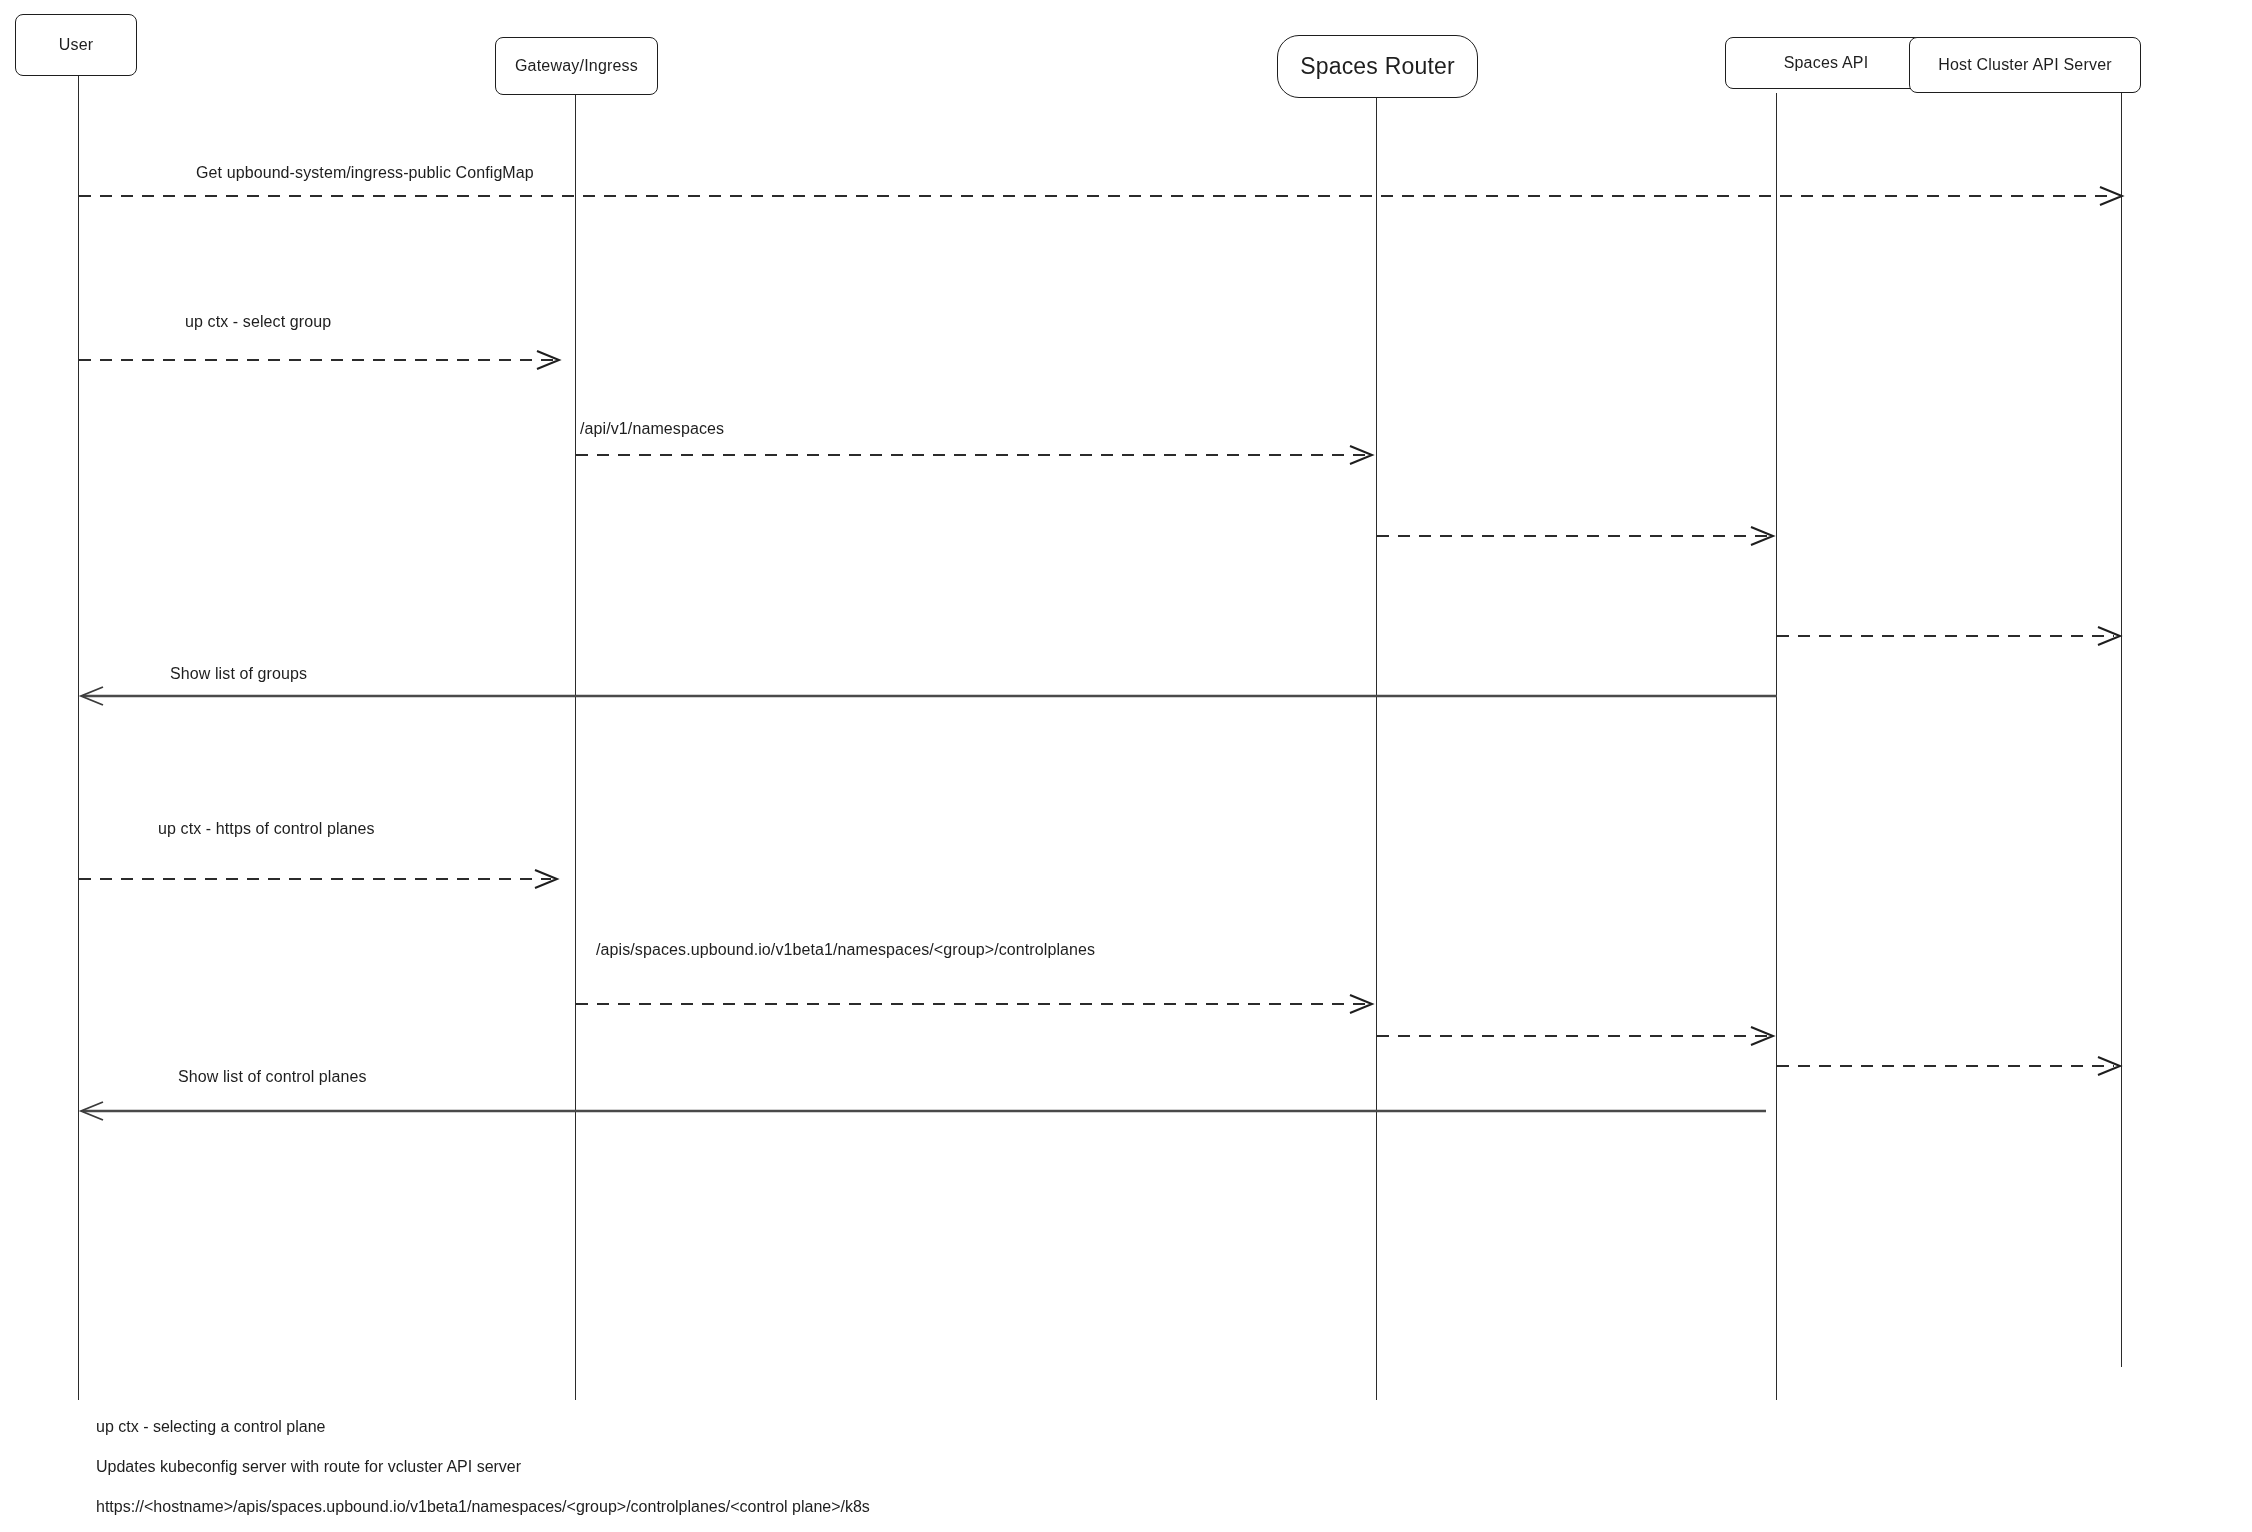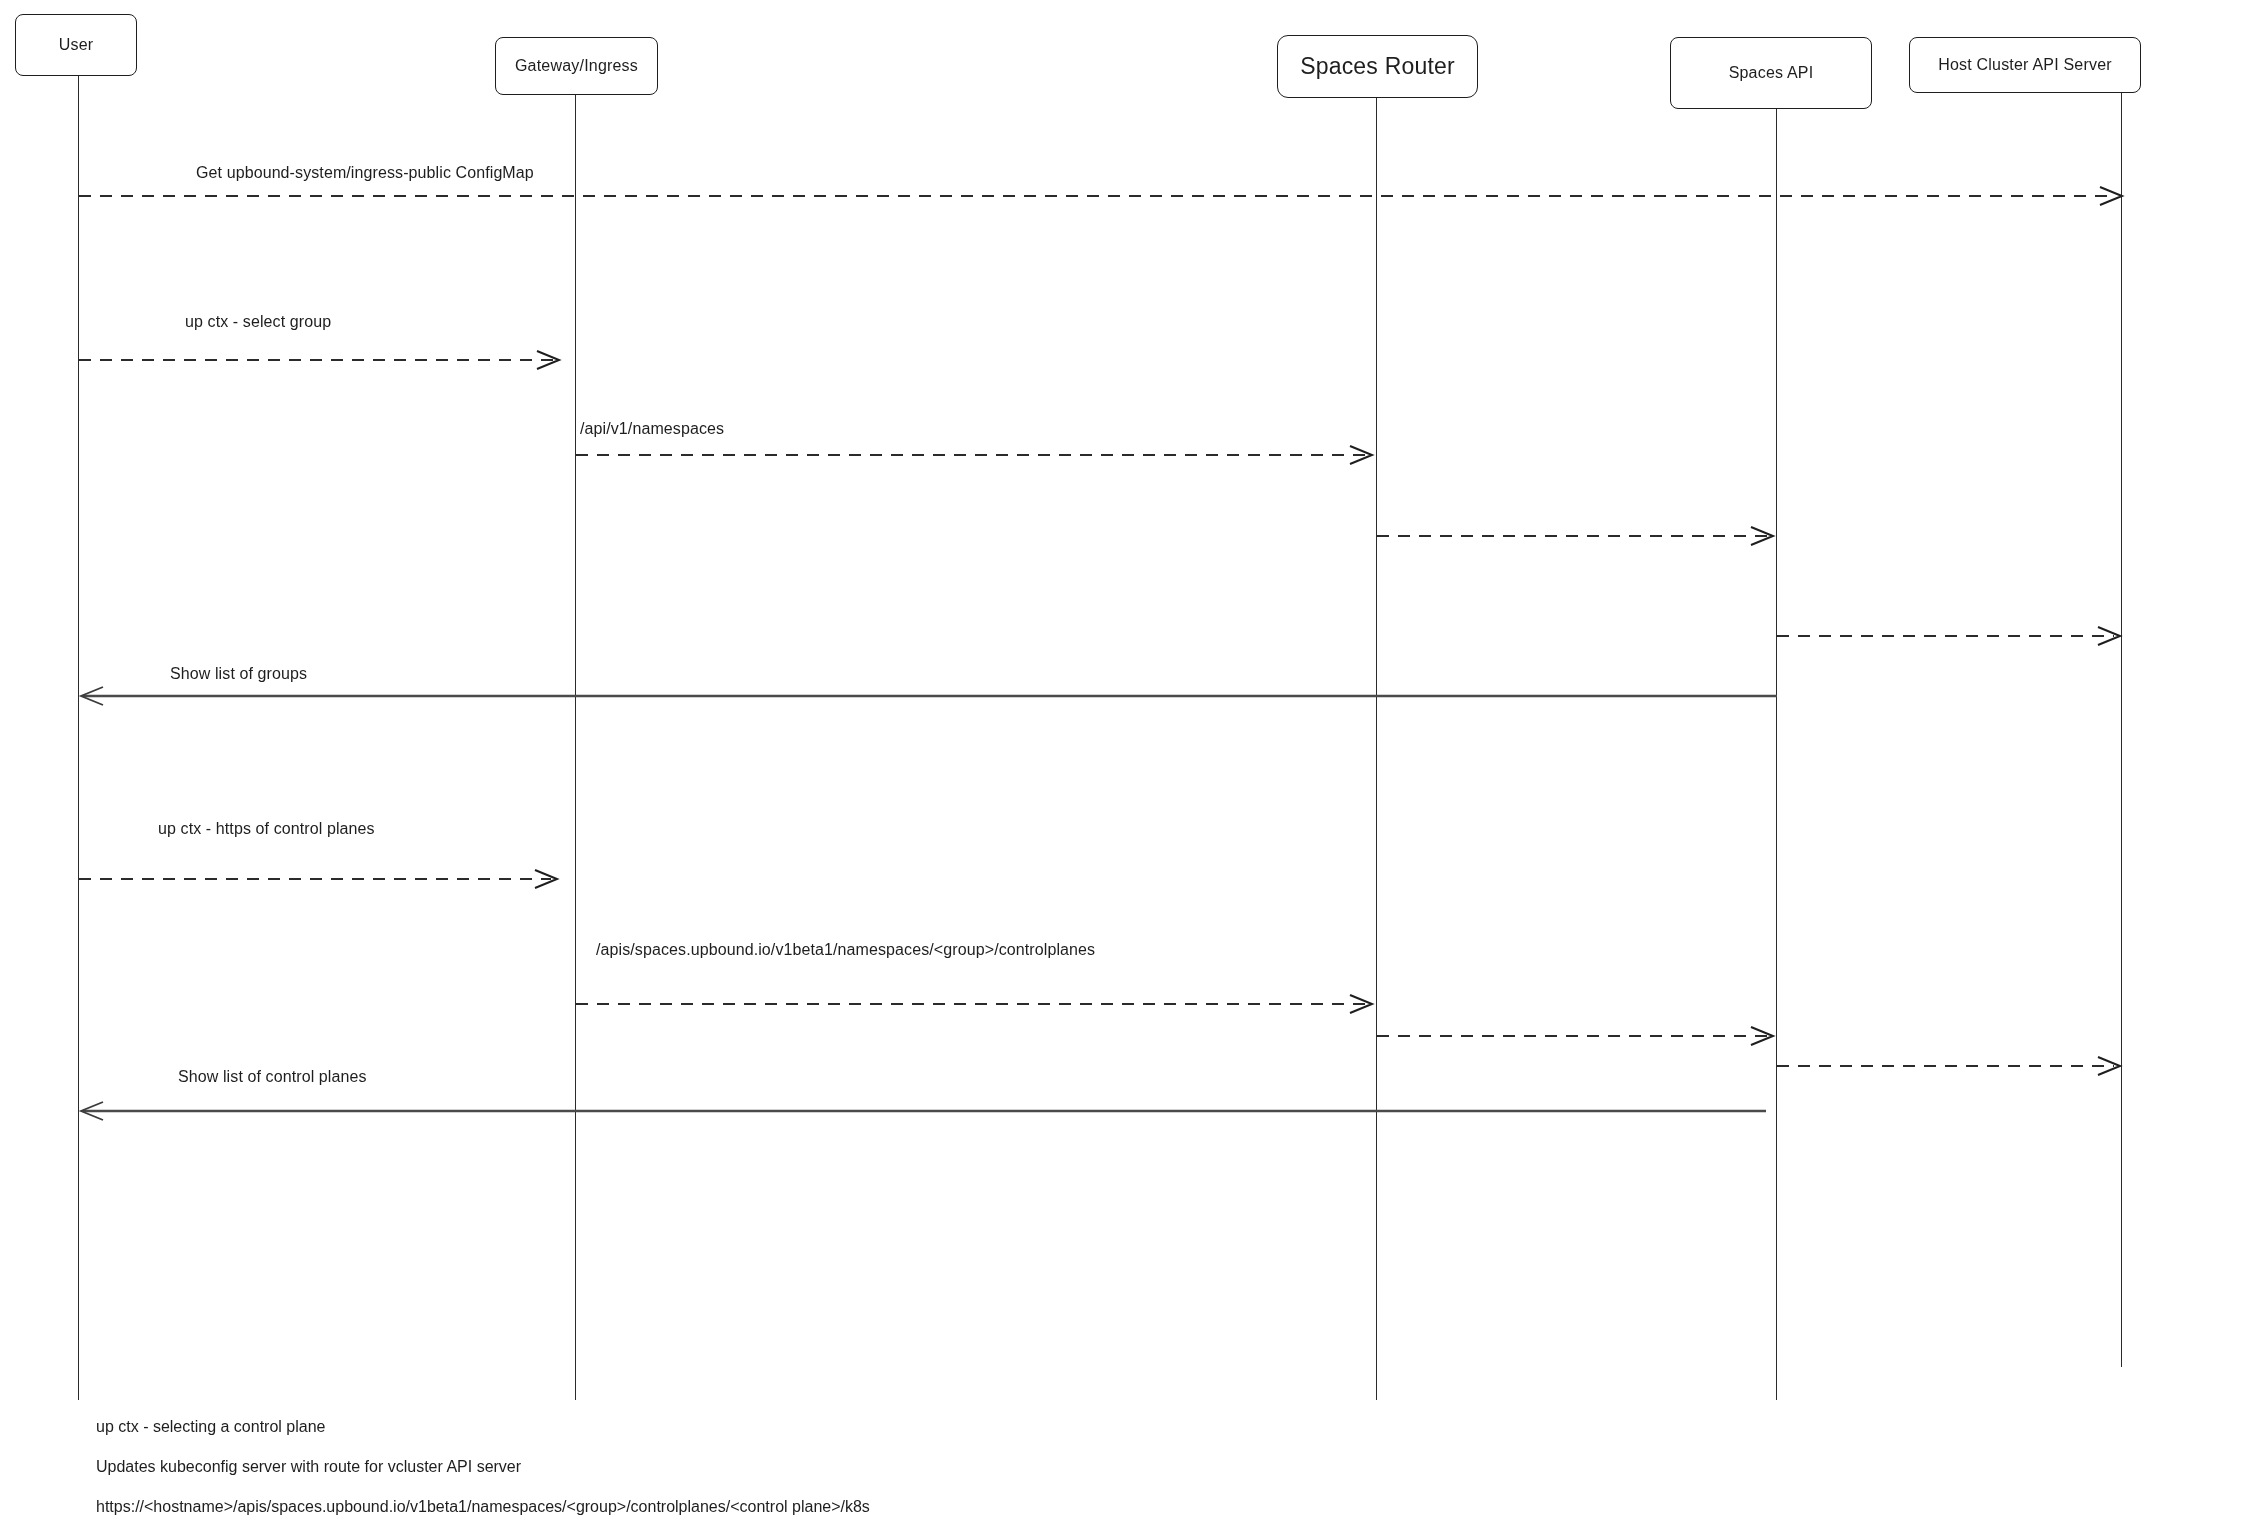--- a/index.html
+++ b/index.html
@@ -26,21 +26,21 @@
     border-radius: 8px;
     background: #ffffff;
     display: flex;
     align-items: center;
     justify-content: center;
     font-size: 16px;
     letter-spacing: 0.2px;
     box-sizing: border-box;
     z-index: 3;
   }
-  .actor-box.big { font-size: 23px; border-radius: 11px; }
+  .actor-box.big { font-size: 23px; border-radius: 22px; }
   
   .lifeline {
     position: absolute;
     width: 0;
     border-left: 1.6px solid #2b2b2b;
     z-index: 1;
   }
   
   svg.arrow { position: absolute; z-index: 2; overflow: visible; }
   
@@ -73,21 +73,21 @@
 
   <div class="actor-box" style="left:15px; top:14px; width:122px; height:62px;">
     <span>User</span>
   </div>
   <div class="actor-box" style="left:495px; top:37px; width:163px; height:58px;">
     <span>Gateway/Ingress</span>
   </div>
   <div class="actor-box big" style="left:1277px; top:35px; width:201px; height:63px;">
     <span>Spaces Router</span>
   </div>
-  <div class="actor-box" style="left:1670px; top:37px; width:202px; height:72px;text-align:right;">
+  <div class="actor-box" style="left:1725px; top:37px; width:202px; height:52px;text-align:right;">
     <span>Spaces API</span>
   </div>
   <div class="actor-box" style="left:1909px; top:37px; width:232px; height:56px;">
     <span>Host Cluster API Server</span>
   </div>
 
   <div class="lifeline" style="left:78px;   top:76px; height:1324px;"></div>
   <div class="lifeline" style="left:575px;  top:95px; height:1305px;"></div>
   <div class="lifeline" style="left:1376px; top:98px; height:1302px;"></div>
   <div class="lifeline" style="left:1776px; top:93px; height:1307px;"></div>

